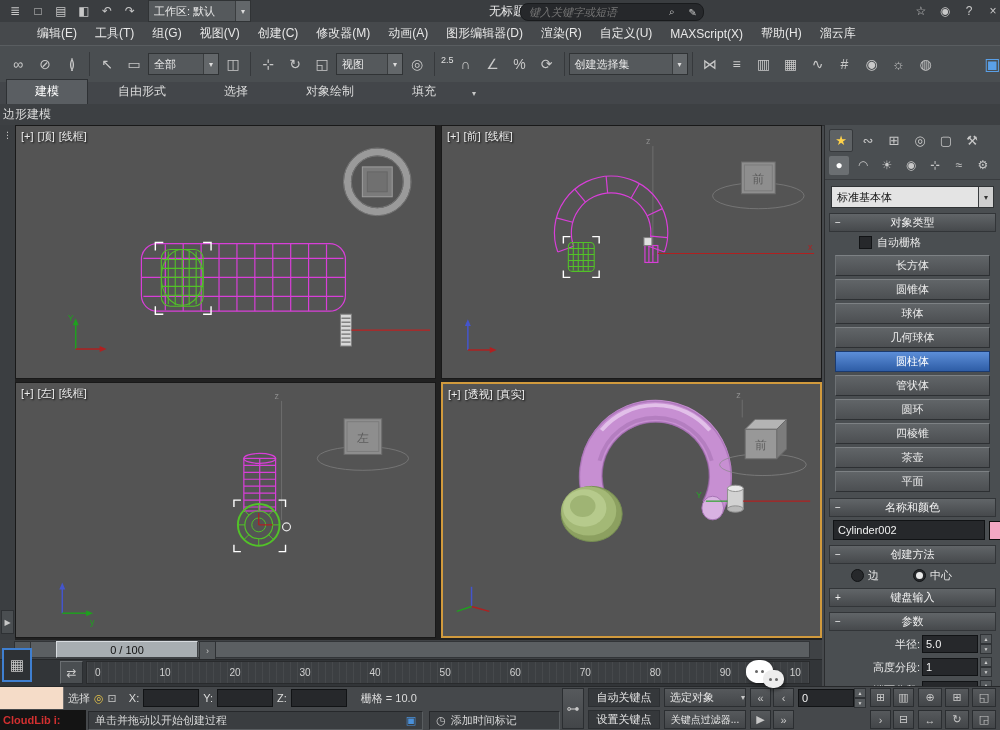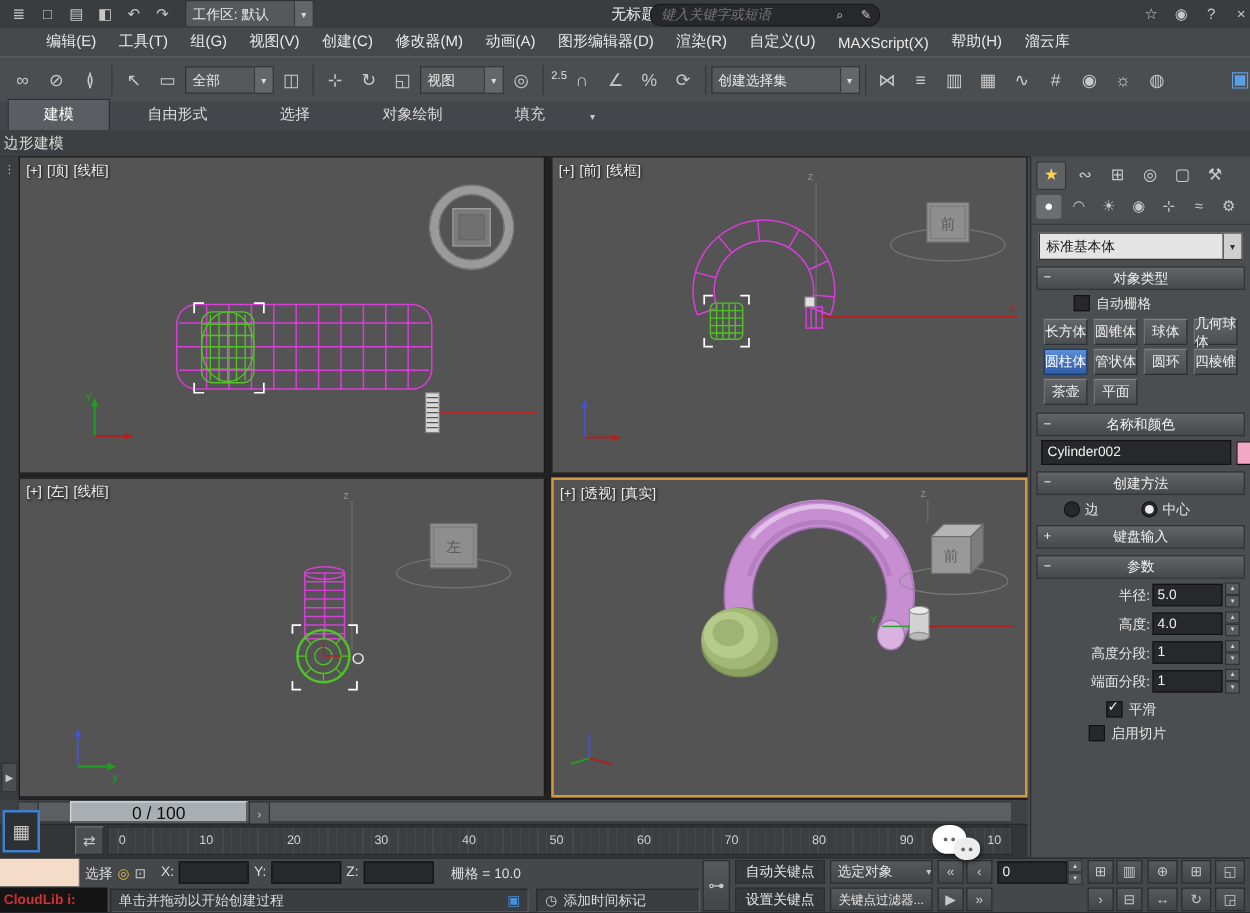--- a/index.html
+++ b/index.html
@@ -38,39 +38,39 @@
 .ptabs{display:flex;align-items:center;padding:3px 4px 1px;gap:4px;height:24px}
 .ptab{width:22px;height:21px;font-size:13px}
 .ptab.active{background:#5e6265;border:1px solid #36393c;border-radius:2px}
 .star{color:#ffd24a}
 .pcats{display:flex;align-items:center;padding:1px 4px 3px;gap:4px;height:22px;border-bottom:1px solid #393c3f}
 .pcat{width:20px;height:19px;font-size:12px}
 .pcat.active{background:#6b6f72;border-radius:2px;color:#fff}
 .cdd{margin:6px 6px 2px;display:flex}
 .roll{height:17px;margin:5px 4px 3px;background:linear-gradient(#616568,#46494c);border:1px solid #323538;position:relative;display:flex;align-items:center;justify-content:center;font-size:11px;color:#f2f2f2}
 .roll .pm{position:absolute;left:5px;font-size:10px}
-.otgrid{display:grid;grid-template-columns:1fr 1fr 1fr 1fr;gap:3px 5px;margin:3px 10px 6px}
+.otgrid{display:grid;grid-template-columns:1fr;gap:3px 5px;margin:3px 10px 6px}
 .otbtn{height:19px;background:linear-gradient(#616568,#4c4f52);border:1px solid #2d3033;border-top-color:#7d8184;border-left-color:#6d7174;display:flex;align-items:center;justify-content:center;font-size:11px;color:#ededed}
 .otbtn.active{background:linear-gradient(#5c8ed8,#2e5da6);border-color:#1b3a6e;color:#fff}
 .cbrow{display:flex;align-items:center;gap:5px;font-size:11px;color:#e6e6e6}
 .cb{width:11px;height:11px;background:#26282b;border:1px solid #111315;position:relative;flex:none}
 .cb.on:after{content:"✓";position:absolute;left:0;top:-3px;font-size:11px;color:#f2f2f2}
 .radio{width:11px;height:11px;border-radius:50%;background:#26282b;border:1px solid #111315;position:relative;flex:none}
 .radio.on:after{content:"";position:absolute;left:2px;top:2px;right:2px;bottom:2px;background:#eaeaea;border-radius:50%}
 .nrow{display:flex;align-items:center;margin:3px 8px;gap:4px}
 .nfield{flex:1;height:18px;background:#26282b;border:1px solid #111315;color:#f2f2f2;font-size:11px;padding:0 4px;display:flex;align-items:center}
 .swatch{width:17px;height:17px;background:#f2a7c3;border:1px solid #0e0e0e;flex:none}
 .prow{display:flex;align-items:center;justify-content:flex-end;margin:3px 8px 3px 0;gap:2px;font-size:11px;color:#e6e6e6}
 .spinf{width:48px;height:16px;background:#26282b;border:1px solid #111315;color:#f2f2f2;font-size:11px;display:flex;align-items:center;padding:0 3px}
 .spin{display:flex;flex-direction:column;width:12px;flex:none}
 .spin i{height:8px;display:flex;align-items:center;justify-content:center;font-size:5px;color:#d2d2d2;background:#55595c;border:1px solid #303336;font-style:normal}
 .tlrow{left:0;top:640px;width:822px;height:19px;background:#3f4245}
 .tarrow{position:absolute;top:641px;width:15px;height:17px;background:#54585b;border:1px solid #2e3134;display:flex;align-items:center;justify-content:center;font-size:9px;color:#ddd}
 .ttrack{position:absolute;left:30px;top:641px;width:780px;height:17px;background:#5b5f62;border:1px solid #323538;box-sizing:border-box}
-.tthumb{position:absolute;left:56px;top:641px;width:142px;height:17px;background:#a8aeb2;border:1px solid #3f4245;border-top-color:#d8dce0;border-left-color:#d8dce0;color:#101010;font-size:14px;display:flex;align-items:center;justify-content:center;box-sizing:border-box}
+.tthumb{position:absolute;left:56px;top:641px;width:142px;height:17px;background:#a8aeb2;border:1px solid #3f4245;border-top-color:#d8dce0;border-left-color:#d8dce0;color:#101010;font-size:11px;display:flex;align-items:center;justify-content:center;box-sizing:border-box}
 .ruler{left:0;top:659px;width:822px;height:27px;background:#323538;border-top:1px solid #26282a}
 .rulerin{position:absolute;left:86px;top:661px;width:724px;height:23px;background:#3c3f42 repeating-linear-gradient(90deg,rgba(255,255,255,.05) 0 1px,transparent 1px 7px);border:1px solid #292b2d;display:flex;align-items:center;justify-content:space-between;padding:0 8px;font-size:10px;color:#d0d0d0;box-sizing:border-box}
 .fmarker{position:absolute;left:88px;top:661px;width:17px;height:23px;background:#5d6164;border:1px solid #90949a;box-sizing:border-box}
 .tick{flex:none}
 .sbar{left:0;top:686px;width:1000px;height:44px;background:#45484b;border-top:1px solid #26282a;box-sizing:border-box}
 .srow1{position:absolute;left:0;top:688px;width:560px;height:20px;display:flex;align-items:center;padding-left:68px;gap:4px;font-size:11px;box-sizing:border-box}
 .srow2{position:absolute;left:0;top:710px;width:560px;height:20px;display:flex;align-items:center;padding-left:88px;gap:6px;font-size:11px;box-sizing:border-box}
 .sfield{width:48px;height:16px;background:#26282b;border:1px solid #111315;color:#ececec;padding:0 3px;font-size:11px;outline:none}
 .sunken{background:#3a3d40;border:1px solid #26282b;border-bottom-color:#595d60;border-right-color:#595d60;height:17px;display:flex;align-items:center;padding:0 6px;color:#d8d8d8}
 .sbtn{position:absolute;height:19px;display:flex;align-items:center;justify-content:center;font-size:11px;background:linear-gradient(#56595c,#434649);border:1px solid #2b2e31;color:#e6e6e6;box-sizing:border-box}
@@ -456,28 +456,20 @@
     </div>
     <div class="prow">
       <label>半径:</label>
       <div class="spinf">5.0</div>
       <div class="spin">
           <i>▲</i>
           <i>▼</i>
         </div>
     </div>
     <div class="prow">
-      <label>高度:</label>
-      <div class="spinf">4.0</div>
-      <div class="spin">
-          <i>▲</i>
-          <i>▼</i>
-        </div>
-    </div>
-    <div class="prow">
       <label>高度分段:</label>
       <div class="spinf">1</div>
       <div class="spin">
           <i>▲</i>
           <i>▼</i>
         </div>
     </div>
     <div class="prow">
       <label>端面分段:</label>
       <div class="spinf">1</div>

